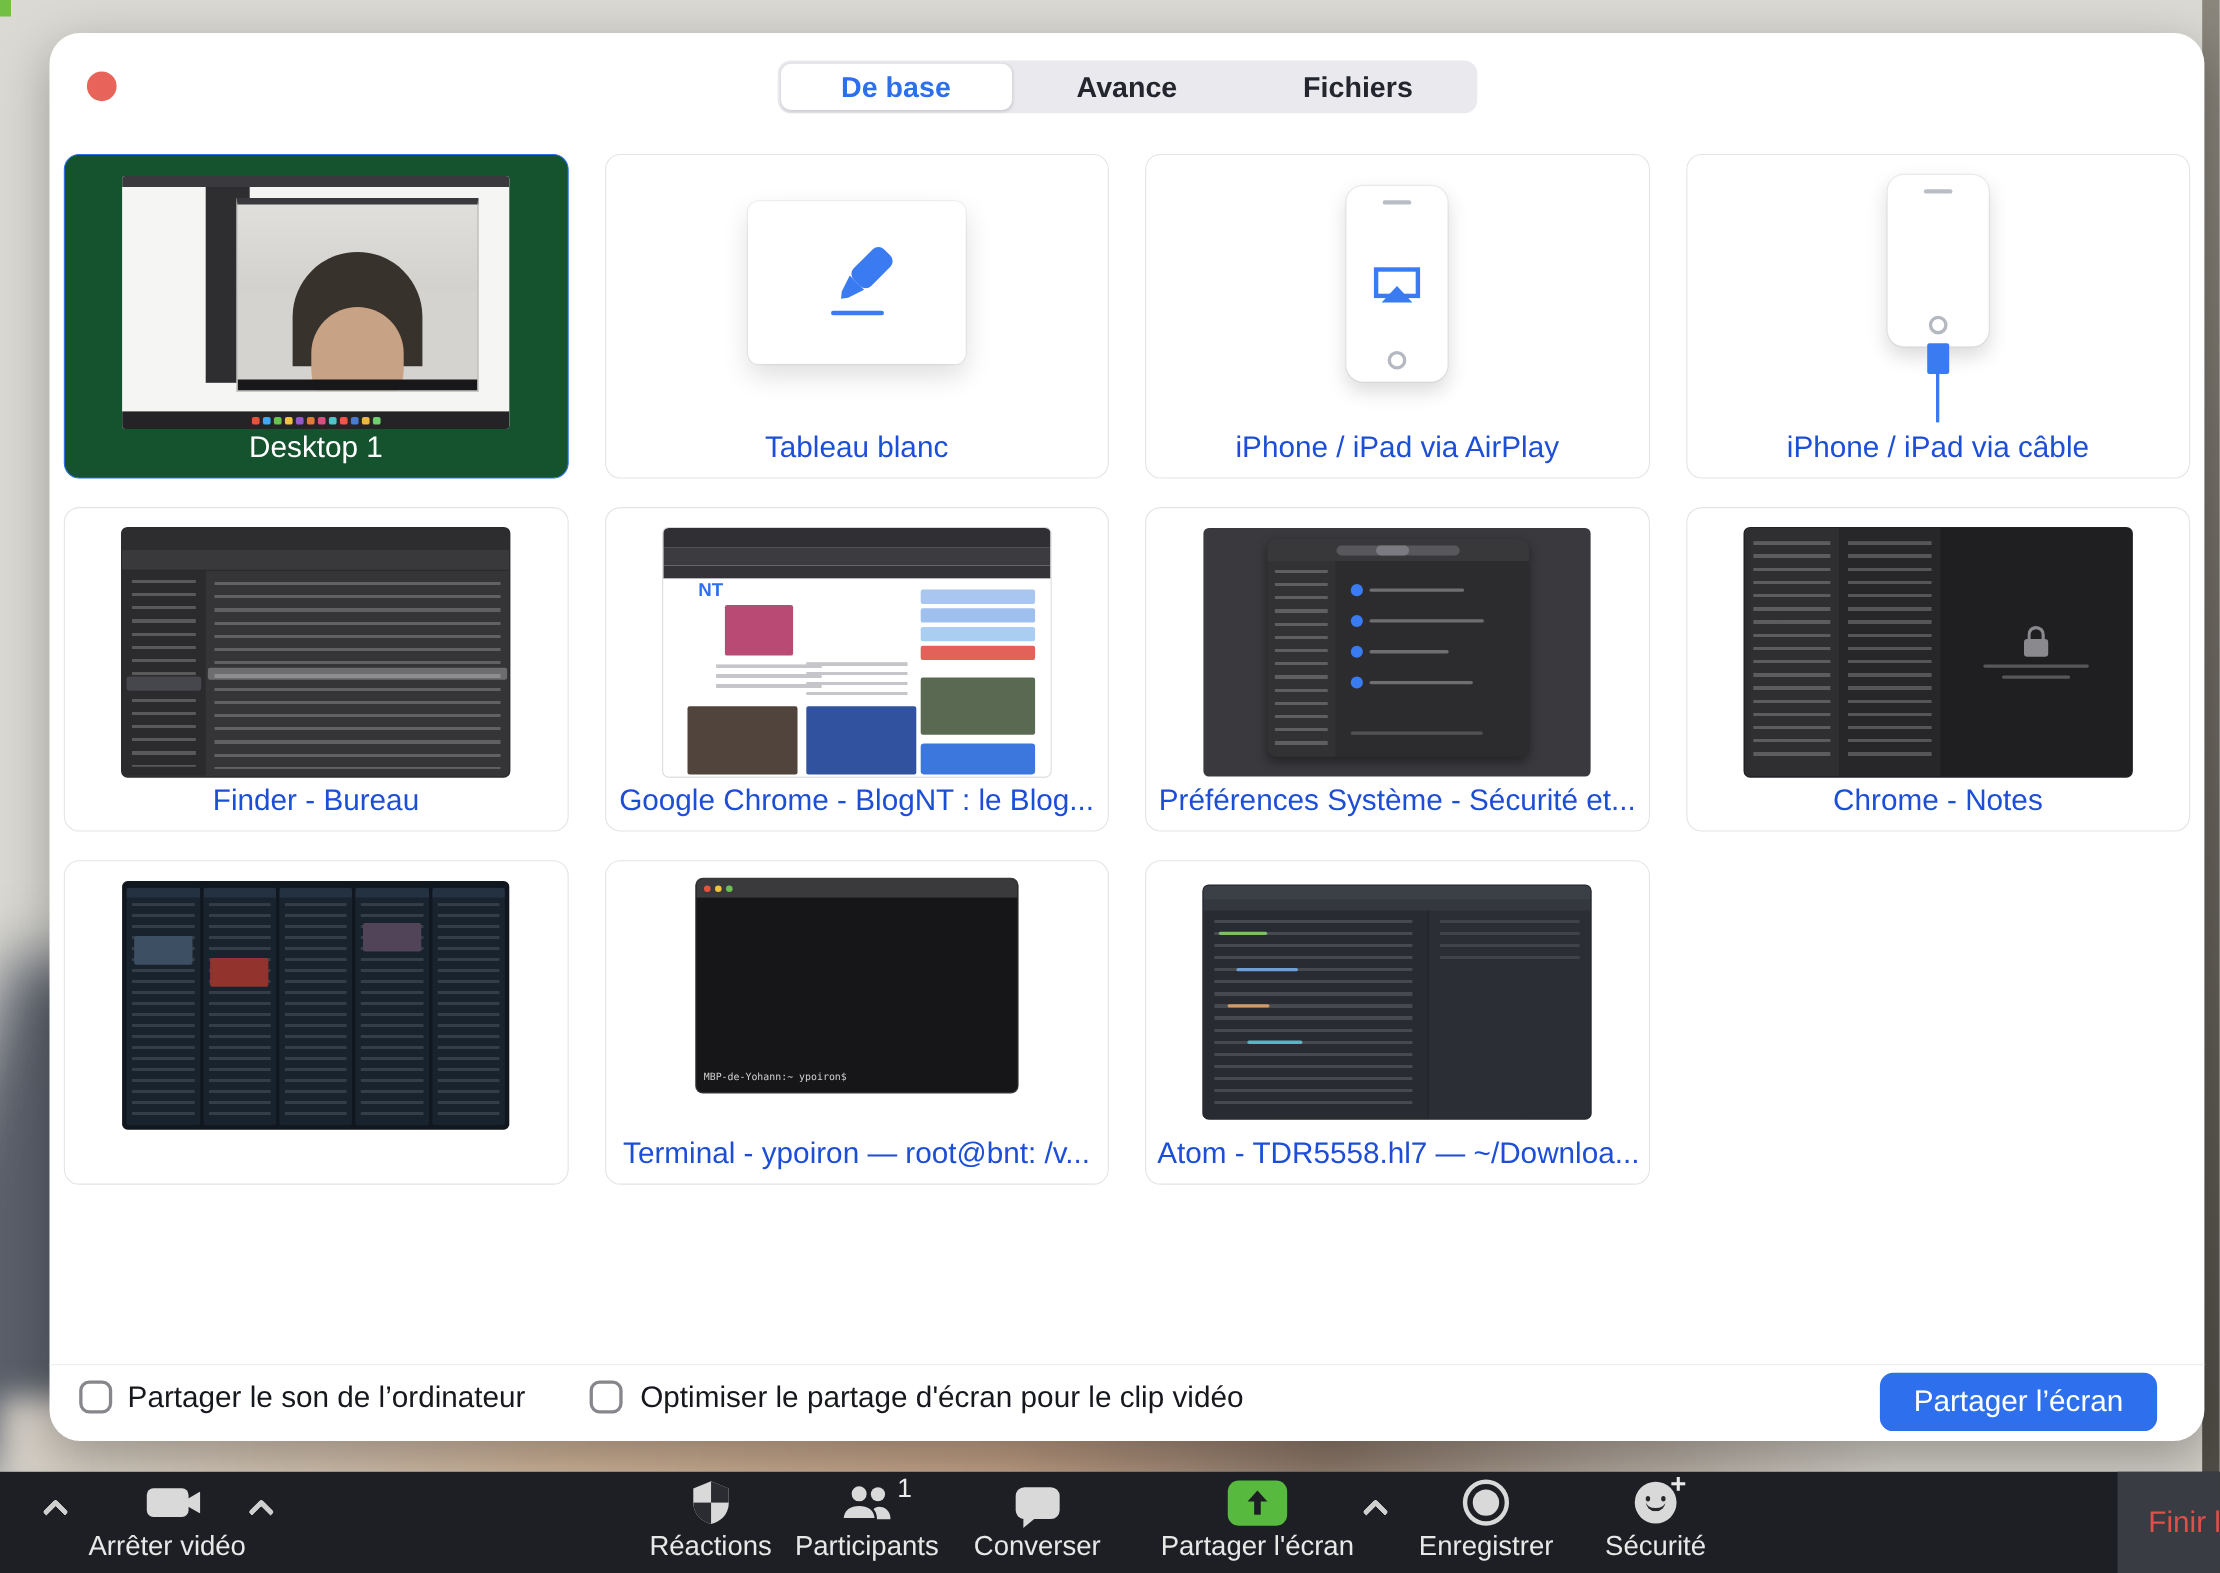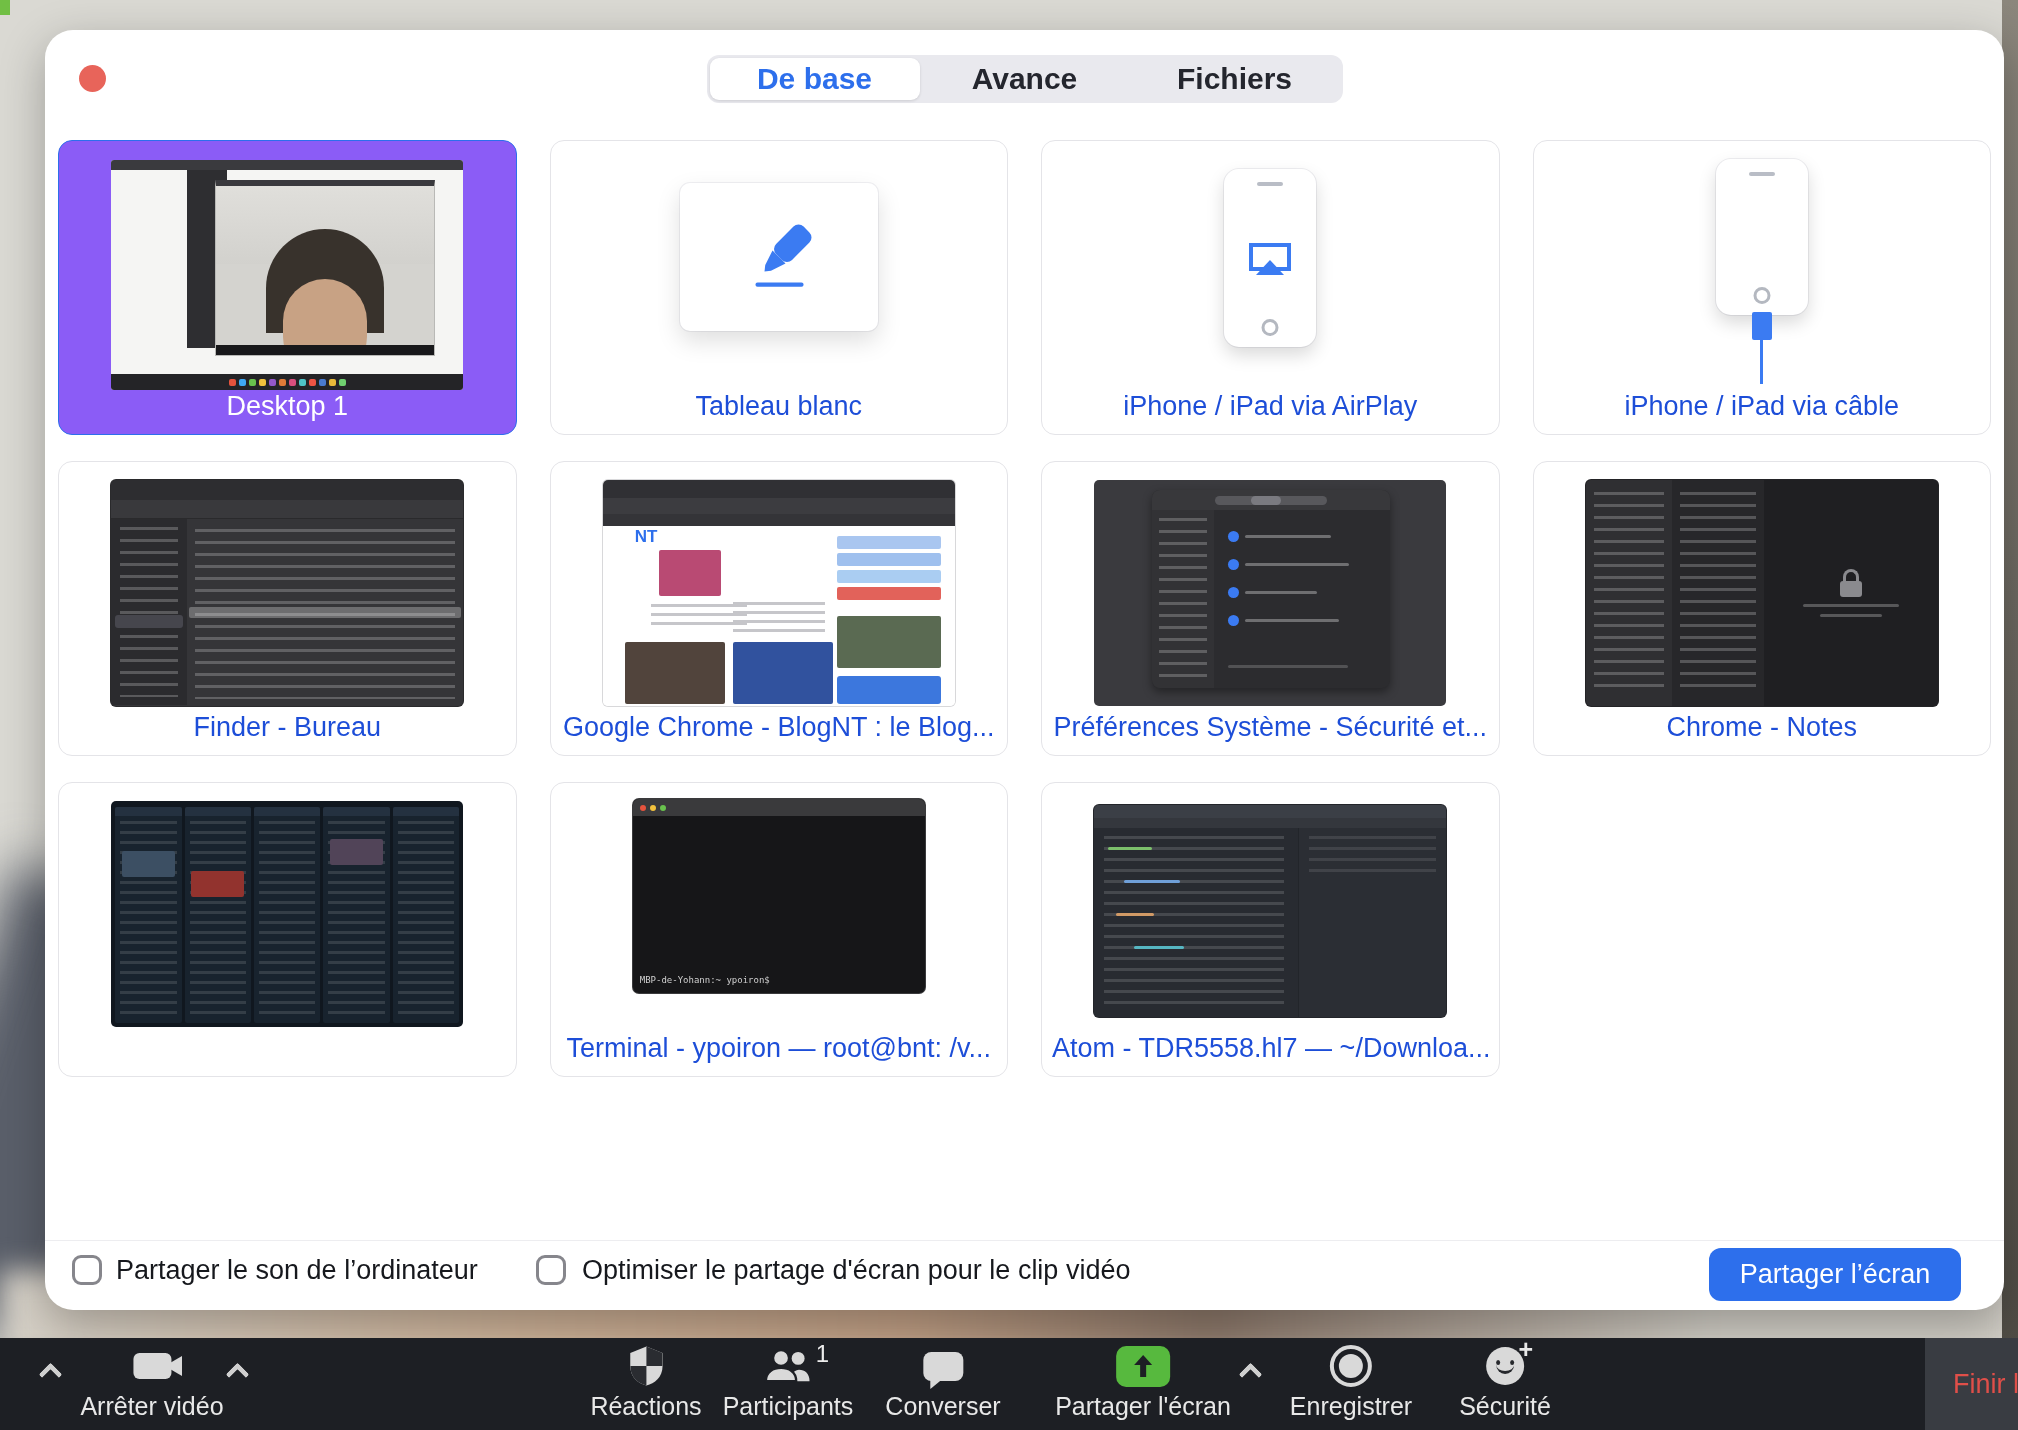--- a/index.html
+++ b/index.html
@@ -13,27 +13,27 @@
   .bg-blur-dark{position:absolute;left:-60px;top:880px;width:200px;height:460px;background:#5a5f6a;filter:blur(26px);transform:rotate(18deg);}
   .bg-blur-strip{position:absolute;left:0;top:1270px;width:2018px;height:90px;background:linear-gradient(90deg,#d6d2c9 0%,#cbb096 25%,#bd9c82 45%,#8a7668 60%,#cfccc4 85%);filter:blur(14px);}
   .bg-right-strip{position:absolute;left:2002px;top:0;width:16px;height:1430px;background:linear-gradient(#8b867c,#6e6a62 40%,#4c4942);}
   .bg-green-corner{position:absolute;left:0;top:0;width:10px;height:15px;background:#71bf44;}
 
   
   .dialog{position:absolute;left:45px;top:30px;width:1959px;height:1280px;background:#ffffff;border-radius:28px;box-shadow:0 14px 46px rgba(0,0,0,.28);}
   .close-dot{position:absolute;left:34px;top:35px;width:27px;height:27px;border-radius:50%;background:#e8645a;}
 
   .tabbar{position:absolute;left:50%;top:25px;transform:translateX(-50%);display:flex;background:#e9e9ee;border-radius:12px;padding:3px;height:48px;box-sizing:border-box;}
-  .tab{min-width:166px;padding:0 22px;display:flex;align-items:center;justify-content:center;font-size:30px;font-weight:600;color:#24262e;border-radius:9px;white-space:nowrap;text-align:right;}
+  .tab{min-width:166px;padding:0 22px;display:flex;align-items:center;justify-content:center;font-size:26px;font-weight:600;color:#24262e;border-radius:9px;white-space:nowrap;text-align:right;}
   .tab.active{background:#ffffff;color:#2d6fec;font-weight:700;box-shadow:0 1px 3px rgba(0,0,0,.12);}
 
   
   .tiles{position:absolute;left:13px;top:110px;width:1933px;display:grid;grid-template-columns:repeat(4,1fr);column-gap:33px;row-gap:26px;}
   .tile{height:295px;position:relative;background:#fff;border:1px solid #e4e4e8;border-radius:14px;box-sizing:border-box;overflow:hidden;}
-  .tile.selected{background:#8b5cf6;border-color:#2d6fec;}
+  .tile.selected{background:#14532d;border-color:#2d6fec;}
   .tile-label{position:absolute;left:10px;right:10px;bottom:12px;text-align:center;font-size:27px;color:#1d4ed8;white-space:nowrap;overflow:hidden;}
   .tile.selected .tile-label{color:#fff;font-weight:500;}
 
   
   .d1thumb{position:relative;width:352px;height:230px;margin:19px auto 0;background:#f5f5f3;border-radius:3px;overflow:hidden;}
   .d1-menubar{position:absolute;top:0;left:0;right:0;height:10px;background:#3a3a3e;}
   .d1-sidewin{position:absolute;left:76px;top:10px;width:40px;bottom:42px;background:#2e2e31;}
   .d1-zoomwin{position:absolute;left:104px;top:20px;width:220px;height:176px;background:#d4d3cf;border:1px solid #b9b9b6;border-top:6px solid #39393d;overflow:hidden;box-sizing:border-box;}
   .d1-ceiling{position:absolute;top:0;left:0;right:0;height:46%;background:linear-gradient(#e0dfdb,#d2d1cd);}
   .d1-hair{position:absolute;left:50%;bottom:22px;transform:translateX(-50%);width:118px;height:104px;background:#38322c;border-radius:60px 60px 0 0;}

